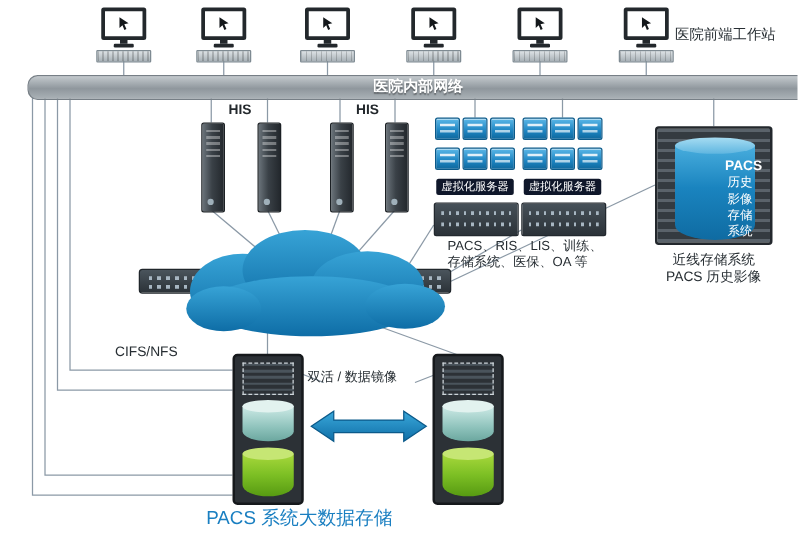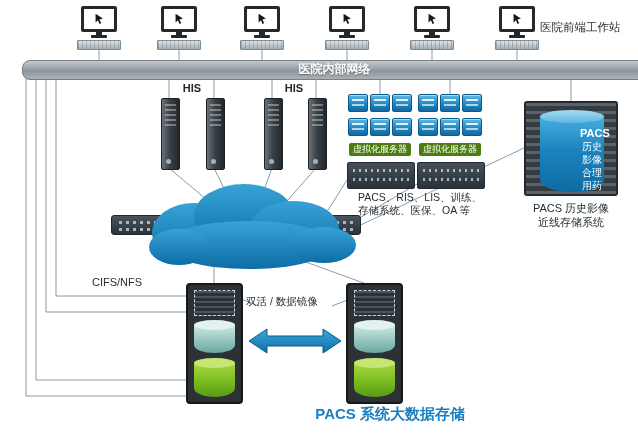--- a/index.html
+++ b/index.html
@@ -34,21 +34,21 @@
   .htower::after{content:"";position:absolute;left:4px;bottom:5px;width:5px;height:5px;border-radius:50%;background:#9fb0ba;}
   .his-lbl{position:absolute;top:82px;width:40px;text-align:center;font-size:11px;font-weight:600;color:#23282c;}
 
   
   .vgroup{position:absolute;top:94px;width:64px;height:42px;}
   .cube{position:absolute;width:20px;height:18px;border:1px solid #0b5a8a;border-radius:2px;
     background:linear-gradient(180deg,#5bb8e8 0%,#1d85c2 60%,#10699e 100%);
     box-shadow:inset 0 1px 0 rgba(255,255,255,.5);box-sizing:border-box;}
   .cube::before{content:"";position:absolute;left:3px;right:3px;top:4px;height:2px;
     background:rgba(255,255,255,.85);box-shadow:0 5px 0 rgba(255,255,255,.65);}
-  .vlabel{position:absolute;top:143px;width:62px;text-align:center;background:#4d7c0f;color:#fff;
+  .vlabel{position:absolute;top:143px;width:62px;text-align:center;background:#0f172a;color:#fff;
     font-size:9px;line-height:13px;border-radius:2px;}
 
   
   .rack{position:absolute;top:162px;width:66px;height:25px;border:1px solid #22282e;border-radius:2px;
     background-image:
       repeating-linear-gradient(90deg,#a7b6c2 0 2px,transparent 2px 6px),
       repeating-linear-gradient(90deg,#a7b6c2 0 2px,transparent 2px 6px),
       linear-gradient(180deg,#465058,#2b3238);
     background-size:56px 3px,56px 3px,100% 100%;
     background-position:5px 6px,5px 15px,0 0;background-repeat:no-repeat;}
@@ -85,22 +85,22 @@
   .tcyl{position:relative;height:28px;margin-top:9px;
     background:linear-gradient(180deg,#cdeae6,#8fc3bc 60%,#6ba79f);
     border-radius:0 0 50% 50% / 0 0 8px 8px;}
   .tcyl::before{content:"";position:absolute;left:0;right:0;top:-5px;height:10px;border-radius:50%;background:#e2f2ef;}
   .gcyl{position:relative;height:34px;margin-top:10px;
     background:linear-gradient(180deg,#a8d83c,#7cbf24 50%,#579a12);
     border-radius:0 0 50% 50% / 0 0 9px 9px;}
   .gcyl::before{content:"";position:absolute;left:0;right:0;top:-5px;height:10px;border-radius:50%;background:#c6e674;}
 
   .txtlbl{position:absolute;color:#272e33;}
-  .title{position:absolute;left:149px;top:405px;width:300px;text-align:right;
-    font-size:15px;font-weight:bold;color:#1a7fc1;}
+  .title{position:absolute;left:149px;top:405px;width:300px;text-align:left;
+    font-size:15px;font-weight:normal;color:#1a7fc1;}
 </style>
 </head>
 <body>
 
 <div class="canvas">
 
   <svg class="lines" width="638" height="438" viewBox="0 0 638 438">
     <g fill="none" stroke="#8b99a6" stroke-width="1">
       <path d="M10 77 V396 H170"></path>
         <path d="M20 77 V380 H170"></path>
@@ -253,26 +253,26 @@
     <div>存储系统、医保、OA 等</div>
   </div>
 
   <div class="array"></div>
   <div class="bigcyl">
     <div class="body"></div>
     <div class="cap"></div>
     <div class="txt">
       <span class="b1">PACS</span>
       <span>历史影像</span>
-      <span>合理用药</span>
+      <span>存储系统</span>
     </div>
   </div>
   <div class="abs" style="left:503px;top:201px;width:104px;text-align:center;font-size:11px;line-height:14px">
+    <div>近线存储系统</div>
     <div>PACS 历史影像</div>
-    <div>近线存储系统</div>
   </div>
 
   <div class="txtlbl" style="left:76px;top:276px;font-size:11px">CIFS/NFS</div>
 
 
   <div class="btower" style="left:170px">
     <div class="vent"></div>
     <div class="tcyl"></div>
     <div class="gcyl"></div>
   </div>

